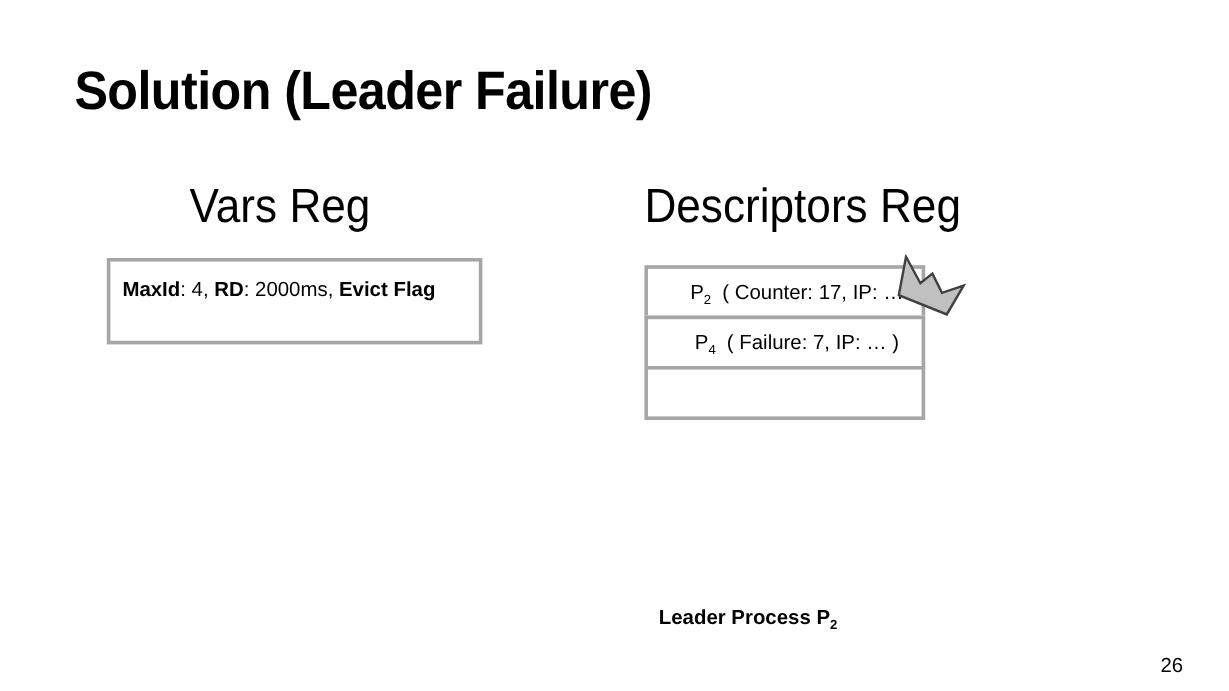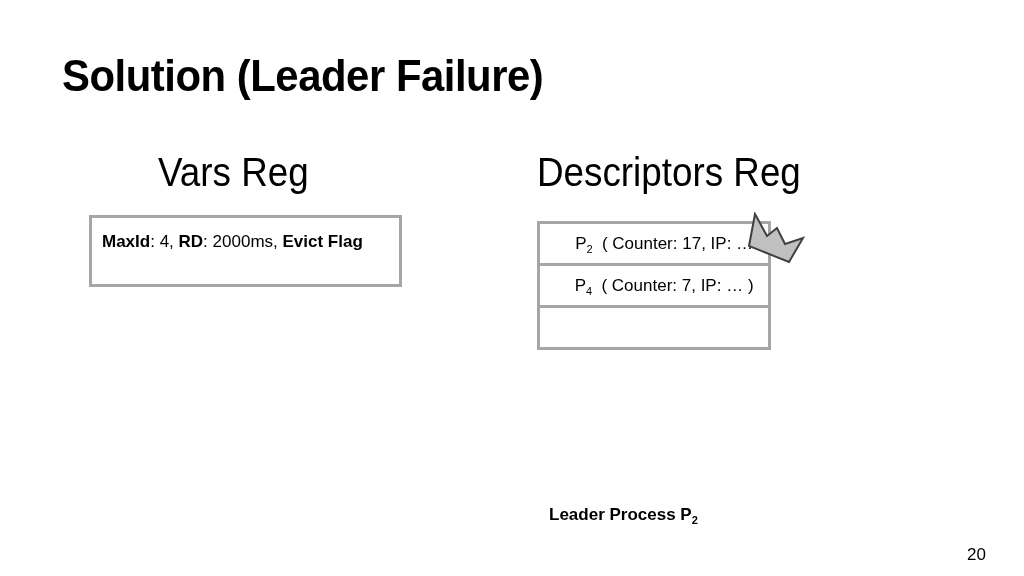--- a/index.html
+++ b/index.html
@@ -59,26 +59,26 @@
 
 <div class="vars-box">
   <b>MaxId</b><span>: </span><span>4, </span><b>RD</b><span>: </span><span>2000ms, </span><b>Evict Flag</b>
 </div>
 
 <div class="desc-reg">
   <div class="desc-row">
     <span class="pname"><span>P</span><sub>2</sub></span><span>( Counter: 17, IP: …</span>
   </div>
   <div class="desc-row">
-    <span class="pname"><span>P</span><sub>4</sub></span><span>( Counter: 7, IP: … )</span>
+    <span class="pname"><span>P</span><sub>4</sub></span><span>( Failure: 7, IP: … )</span>
   </div>
   <div class="desc-row">
     <span class="pname"><span></span><sub></sub></span><span></span>
   </div>
 </div>
 
 <svg class="crown" viewBox="0 0 62 52">
   <polygon points="10,2 22,24 32,16 40,32 58,26 44,50 4,34" fill="#c0c0c0" stroke="#404040" stroke-width="2" stroke-linejoin="miter"></polygon>
 </svg>
 
 <div class="leader-label"><span>Leader Process P</span><sub>2</sub></div>
 
-<div class="page-num">20</div>
+<div class="page-num">26</div>
 
 </body></html>

